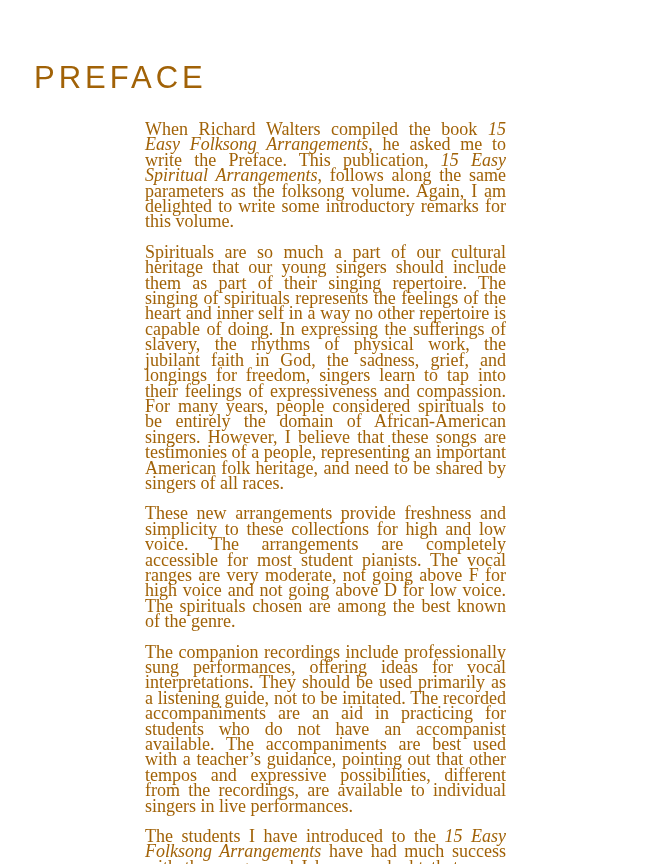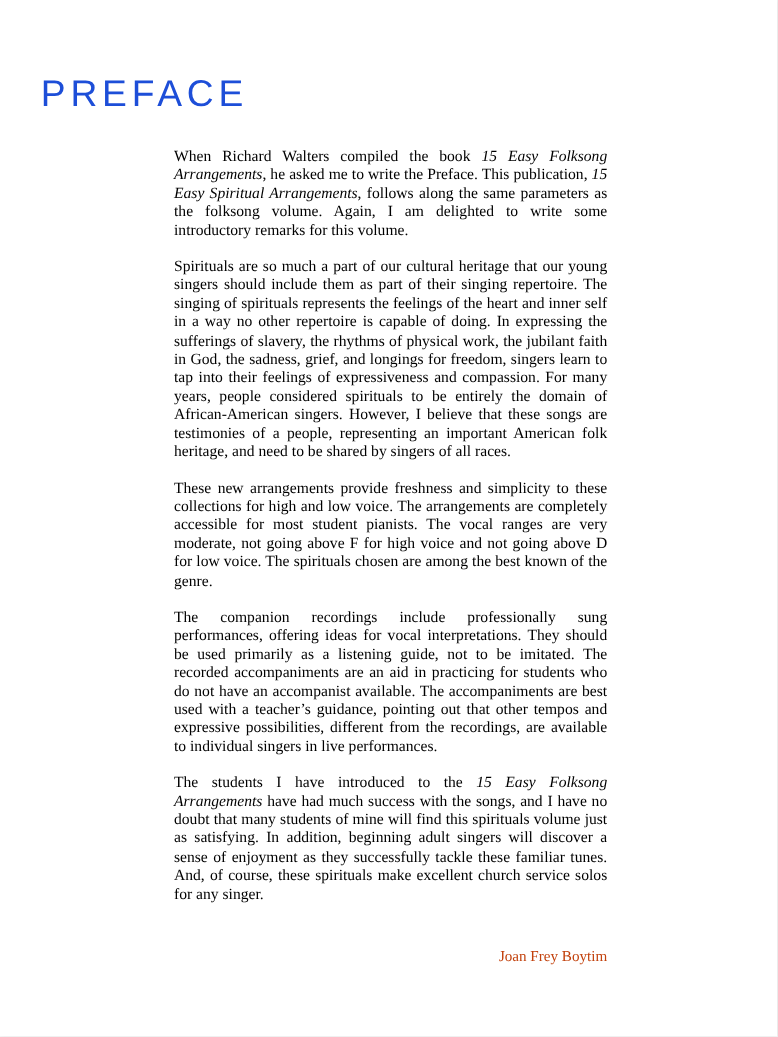--- a/index.html
+++ b/index.html
@@ -19,34 +19,34 @@
     color: #1a1a1a;
   }
   .preface-title {
     position: absolute;
     left: 34px;
     top: 60px;
     font-family: "Liberation Sans", sans-serif;
     font-size: 31px;
     font-weight: 400;
     letter-spacing: 4px;
-    color: #1d4ed8;
+    color: #a16207;
   }
   .body-block {
     position: absolute;
     left: 145px;
     top: 122px;
     width: 361px;
   }
   .para {
     margin: 0 0 15px 0;
-    font-size: 13px;
+    font-size: 18px;
     line-height: 15.4px;
     text-align: justify;
-    color: #000000;
+    color: #a16207;
   }
   .para i {
     font-style: italic;
   }
   .signature-block {
     margin-top: 38px;
     text-align: right;
     font-size: 12.6px;
     line-height: 15.4px;
     color: #c2410c;

